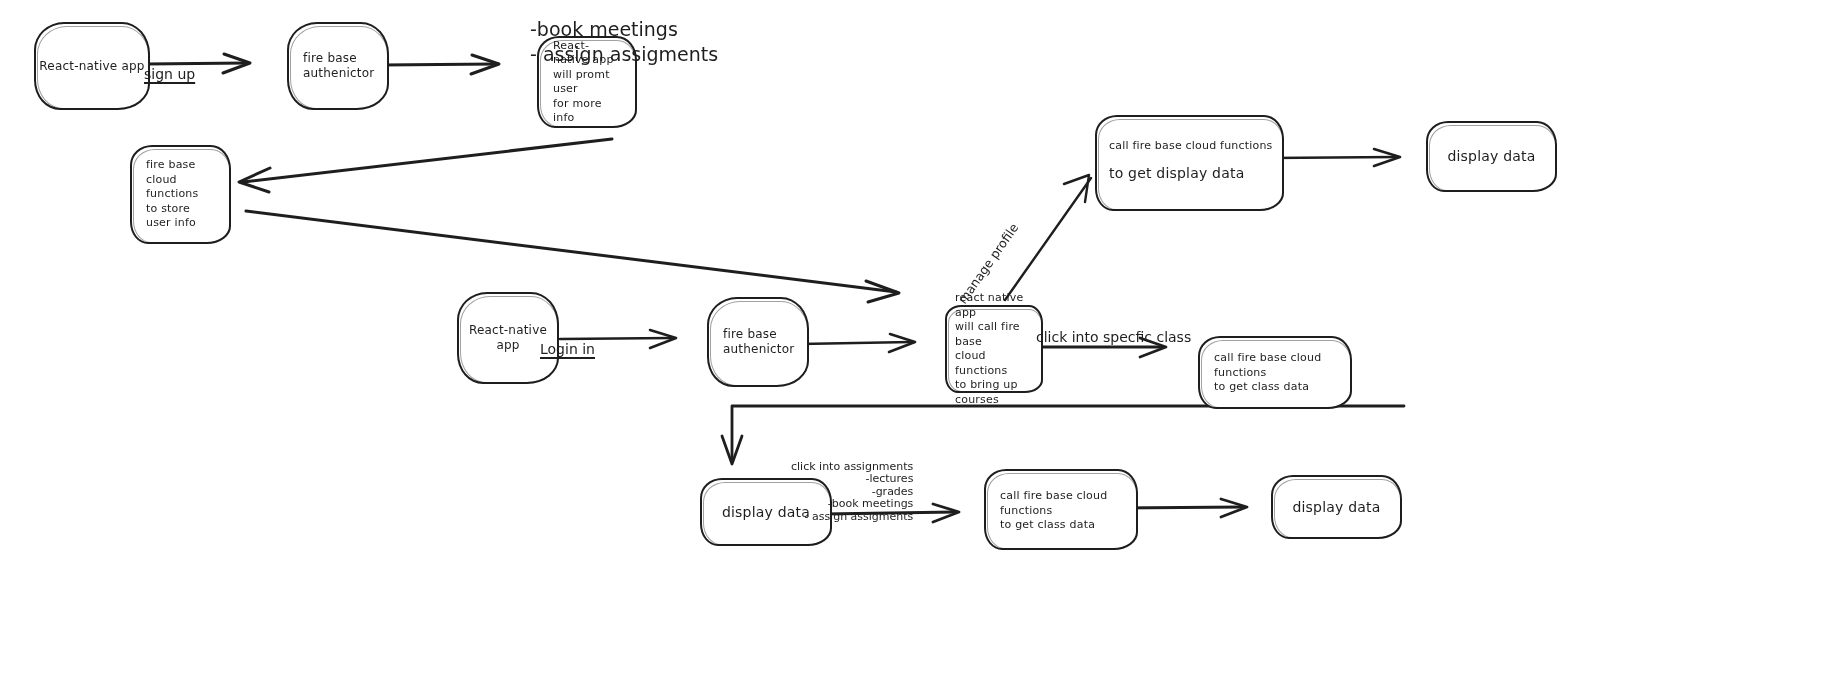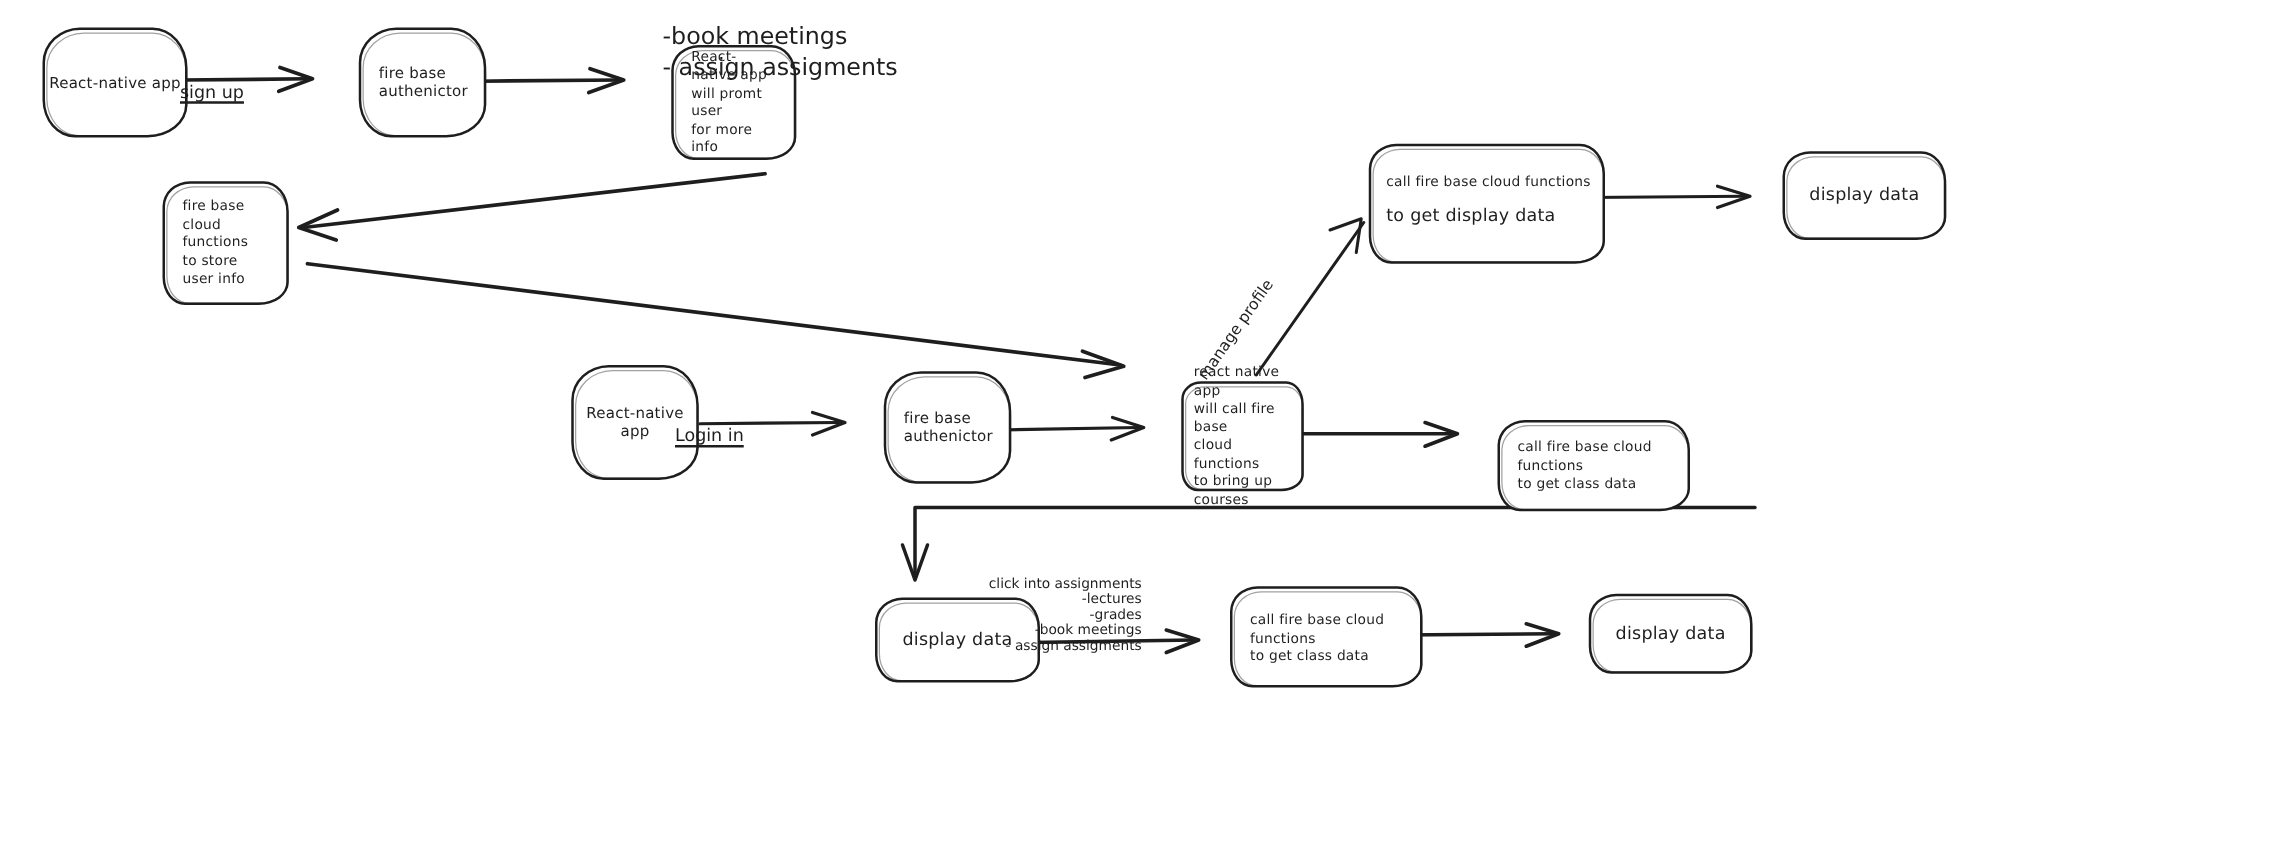--- a/index.html
+++ b/index.html
@@ -240,20 +240,23 @@
   </div>
 
   <div class="rot-label fs-13" style="left:968px; top:290px; transform: rotate(-55deg);">
     <span>manage profile</span>
   </div>
 
   <div class="label underline-txt fs-16" style="left:540px; top:318px;">
     <span>Login in</span>
   </div>
 
+  <div class="label fs-16" style="left:1036px; top:306px;">
+    <span>click into specfic class</span>
+  </div>
 
   <div class="label fs-11" style="left:791px; top:448px; line-height:12.6px;text-align:right;">
     <span>click into assignments
 -lectures
 -grades
 -book meetings
 - assign assigments</span>
   </div>
 
 </div>

